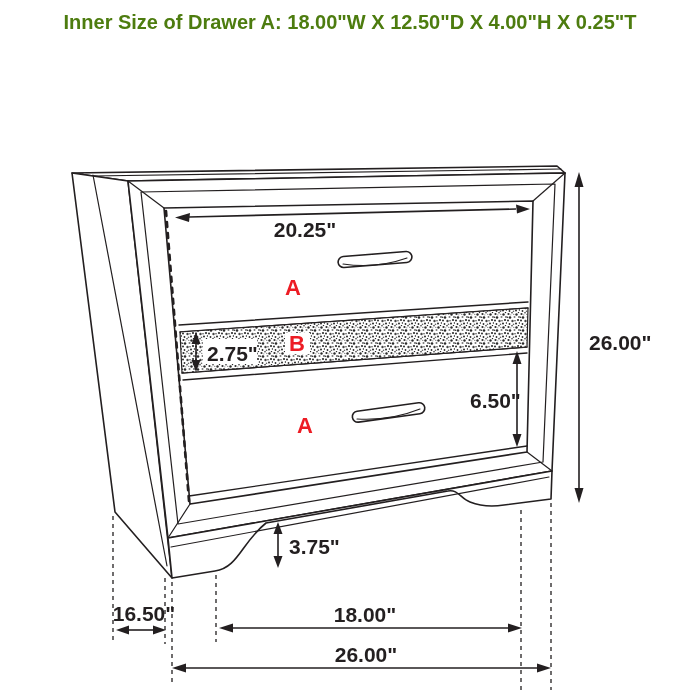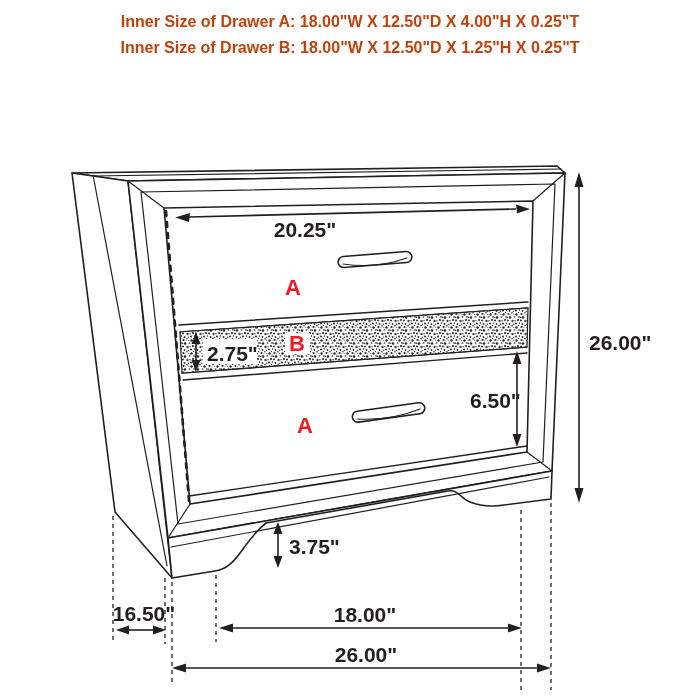--- a/index.html
+++ b/index.html
@@ -1,32 +1,31 @@
 <!DOCTYPE html>
 <html><head>
 <meta charset="utf-8">
 <style>
   html,body{margin:0;padding:0;background:#fff;}
   .stage{position:relative;width:700px;height:700px;background:#fff;overflow:hidden;
          font-family:"Liberation Sans",sans-serif;}
   .hdr{position:absolute;top:9px;left:0;width:700px;text-align:center;
-       font-weight:bold;font-size:16px;line-height:26px;color:#c2410c;letter-spacing:0;}
+       font-weight:bold;font-size:20px;line-height:26px;color:#4d7c0f;letter-spacing:0;}
   .hdr div{white-space:nowrap;}
   svg text{font-family:"Liberation Sans",sans-serif;font-weight:bold;}
   .dimtxt{font-size:21px;fill:#231f20;}
   .redtxt{font-size:22px;fill:#ed1c24;}
 </style>
 </head>
 <body>
 
 <div class="stage">
 
   <div class="hdr">
     <div>Inner Size of Drawer A: 18.00"W X 12.50"D X 4.00"H X 0.25"T</div>
-    <div>Inner Size of Drawer B: 18.00"W X 12.50"D X 1.25"H X 0.25"T</div>
   </div>
 
   <svg width="700" height="700" viewBox="0 0 700 700" style="position:absolute;left:0;top:0;">
     <defs>
       <pattern id="stipple" width="13" height="13" patternUnits="userSpaceOnUse">
         <rect width="13" height="13" fill="#ffffff"></rect>
         <circle cx="1.5" cy="2" r="1.1" fill="#2a2a2a"></circle>
         <circle cx="5" cy="0.8" r="0.8" fill="#2a2a2a"></circle>
         <circle cx="9.5" cy="2.5" r="1.2" fill="#2a2a2a"></circle>
         <circle cx="12" cy="5" r="0.9" fill="#555"></circle>

